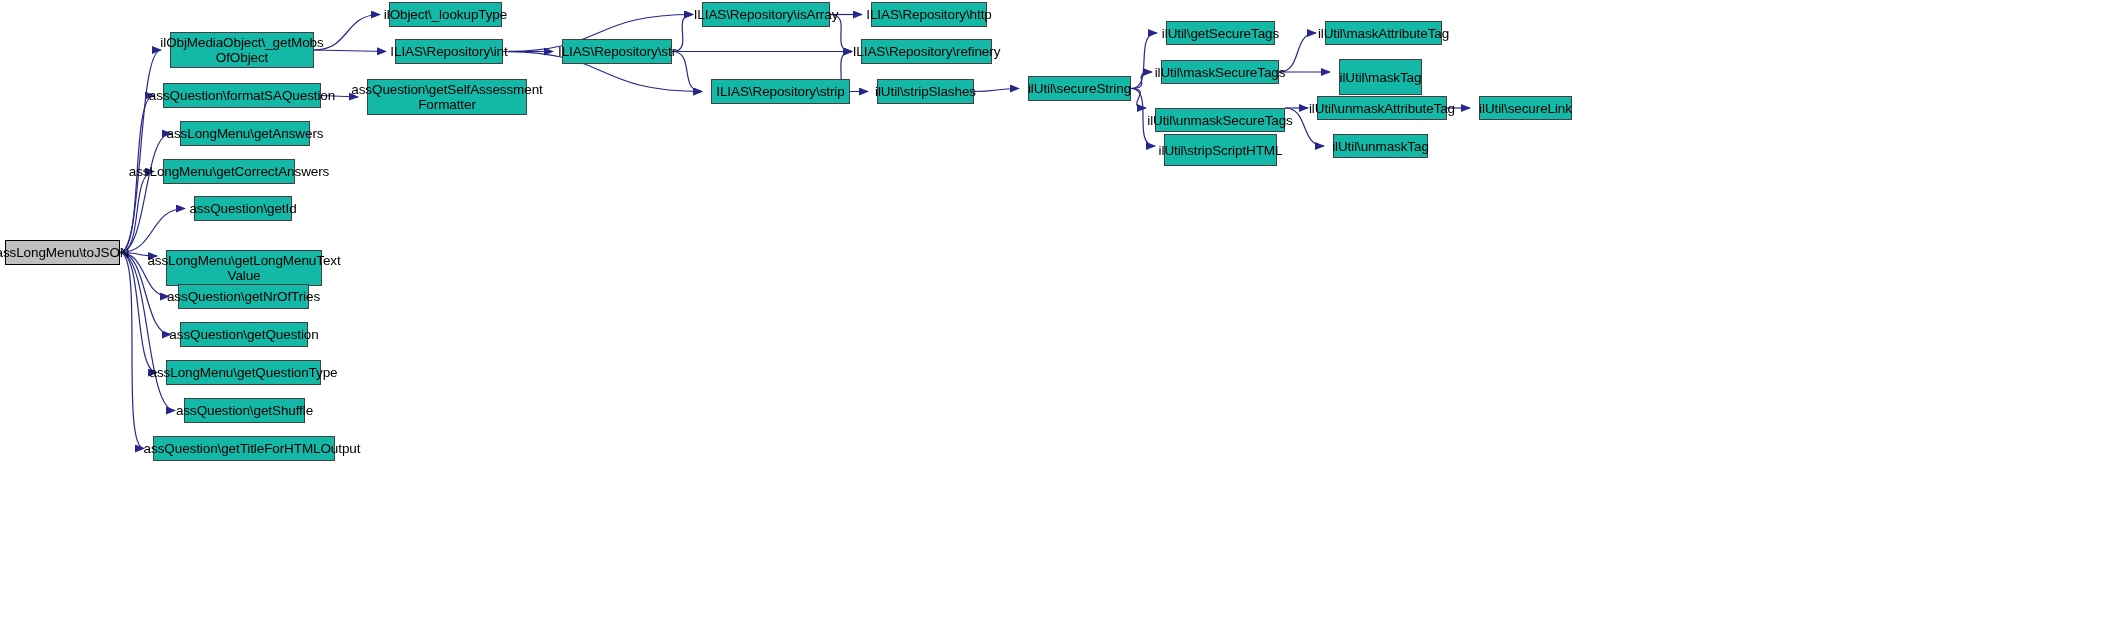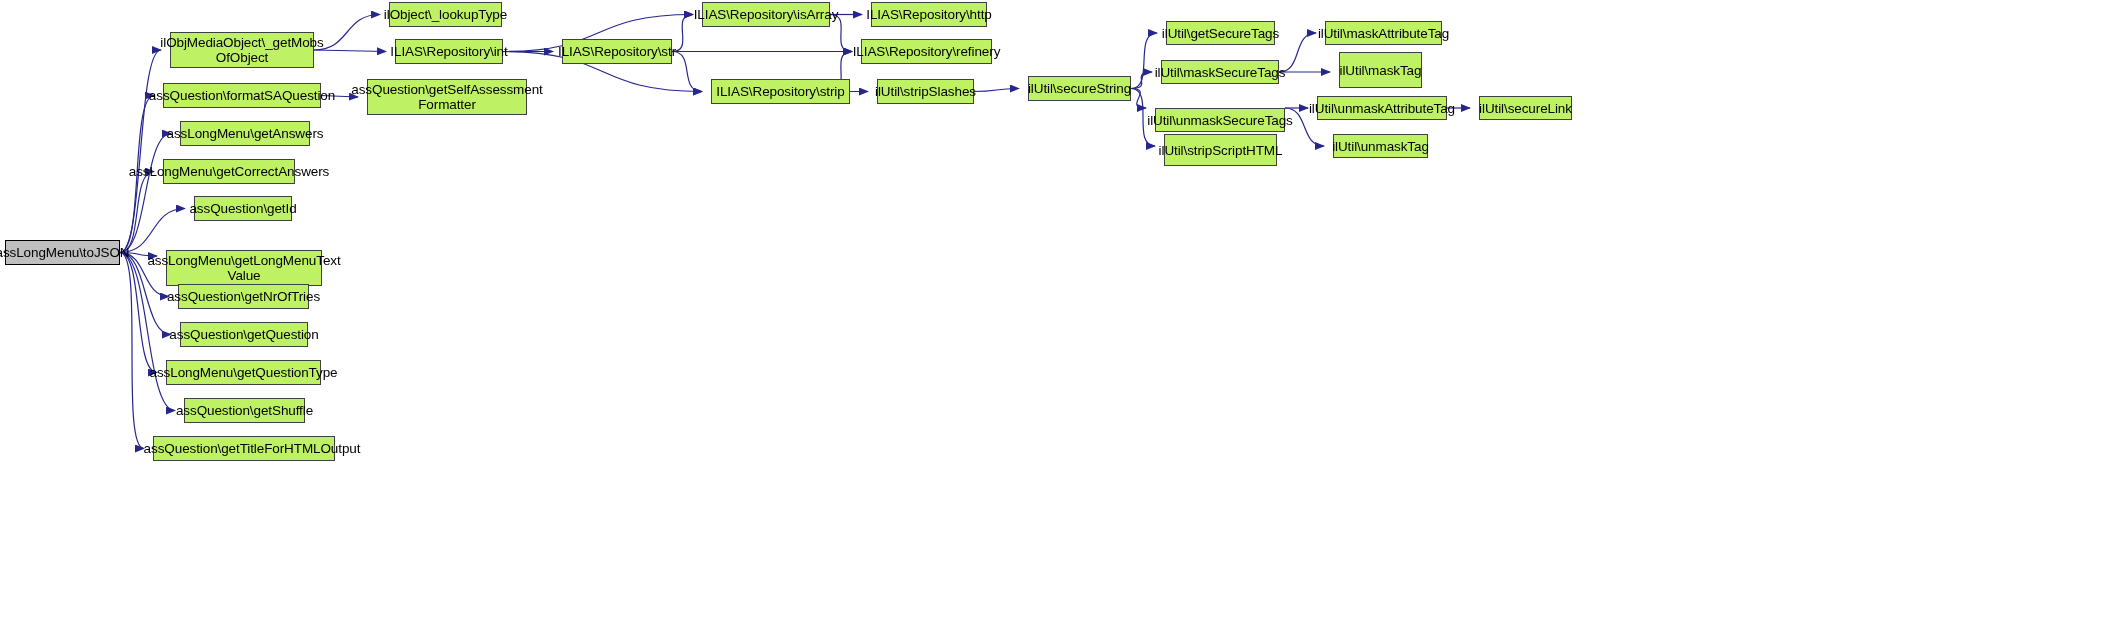--- a/index.html
+++ b/index.html
@@ -20,21 +20,21 @@
     position: absolute;
     left: 0; top: 0;
     width: 2101px;
     height: 619px;
     pointer-events: none;
   }
   .node {
     position: absolute;
     box-sizing: border-box;
     border: 1px solid #404040;
-    background: #bef264;
+    background: #14b8a6;
     color: #000000;
     font-size: 13.5px;
     line-height: 15px;
     display: flex;
     align-items: center;
     justify-content: center;
     text-align: center;
     white-space: pre-line;
     letter-spacing: -0.1px;
   }
@@ -114,18 +114,18 @@
       <div class="node" style="left: 711px; top: 79px; width: 139px; height: 25px;">ILIAS\Repository\strip</div>
       <div class="node" style="left: 871px; top: 2px; width: 116px; height: 25px;">ILIAS\Repository\http</div>
       <div class="node" style="left: 861px; top: 39px; width: 131px; height: 25px;">ILIAS\Repository\refinery</div>
       <div class="node" style="left: 877px; top: 79px; width: 97px; height: 25px;">ilUtil\stripSlashes</div>
       <div class="node" style="left: 1028px; top: 76px; width: 103px; height: 25px;">ilUtil\secureString</div>
       <div class="node" style="left: 1166px; top: 21px; width: 109px; height: 24px;">ilUtil\getSecureTags</div>
       <div class="node" style="left: 1161px; top: 60px; width: 118px; height: 24px;">ilUtil\maskSecureTags</div>
       <div class="node" style="left: 1155px; top: 108px; width: 130px; height: 24px;">ilUtil\unmaskSecureTags</div>
       <div class="node" style="left: 1164px; top: 134px; width: 113px; height: 32px;">ilUtil\stripScriptHTML</div>
       <div class="node" style="left: 1325px; top: 21px; width: 117px; height: 24px;">ilUtil\maskAttributeTag</div>
-      <div class="node" style="left: 1339px; top: 52px; width: 83px; height: 36px;">ilUtil\maskTag</div>
+      <div class="node" style="left: 1339px; top: 59px; width: 83px; height: 36px;">ilUtil\maskTag</div>
       <div class="node" style="left: 1317px; top: 96px; width: 130px; height: 24px;">ilUtil\unmaskAttributeTag</div>
       <div class="node" style="left: 1333px; top: 134px; width: 95px; height: 24px;">ilUtil\unmaskTag</div>
       <div class="node" style="left: 1479px; top: 96px; width: 93px; height: 24px;">ilUtil\secureLink</div>
     </div>
 </div>
 
 </body></html>

